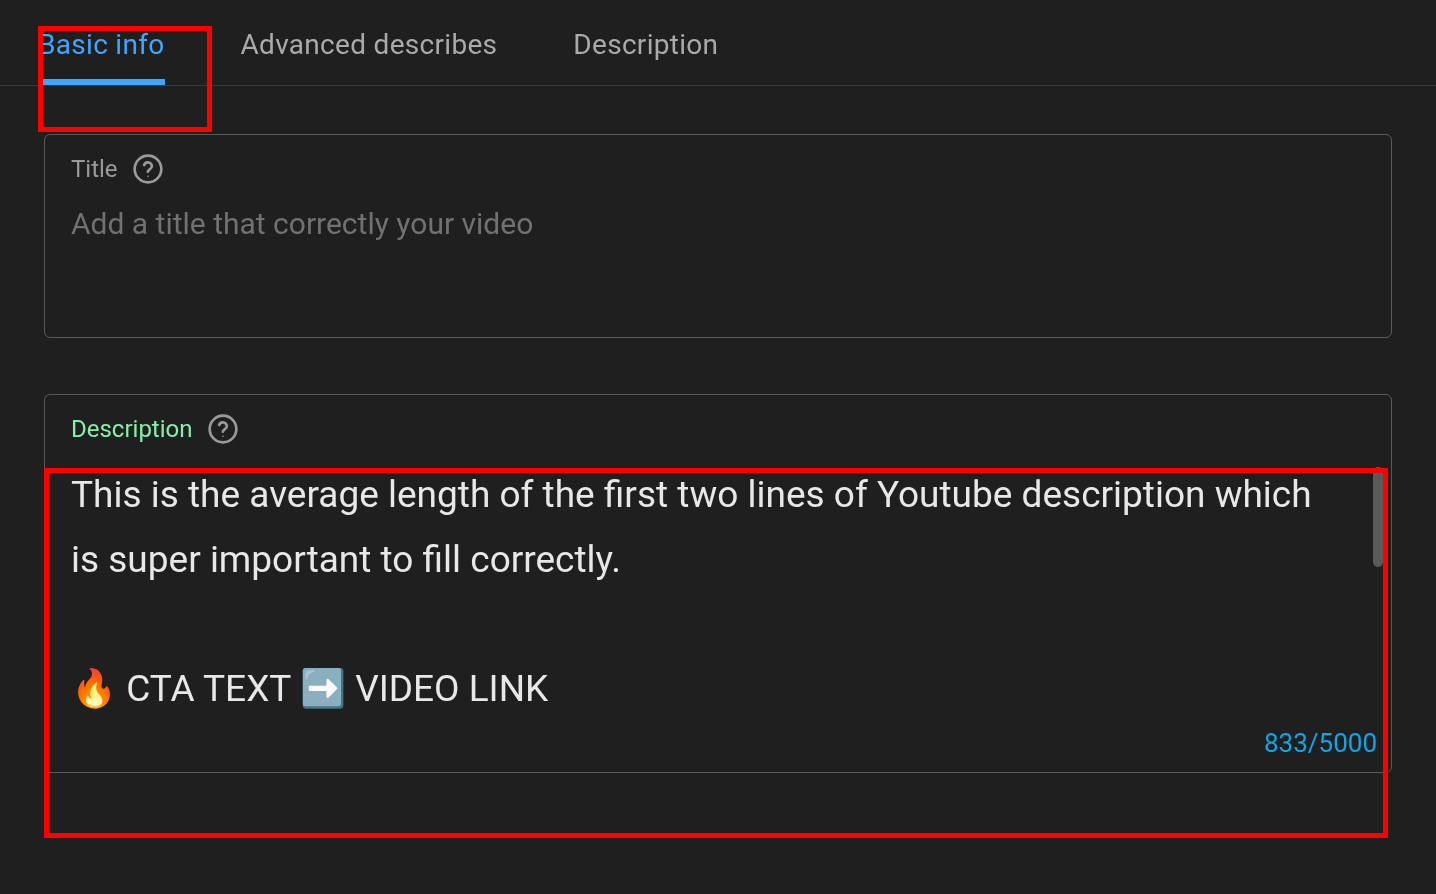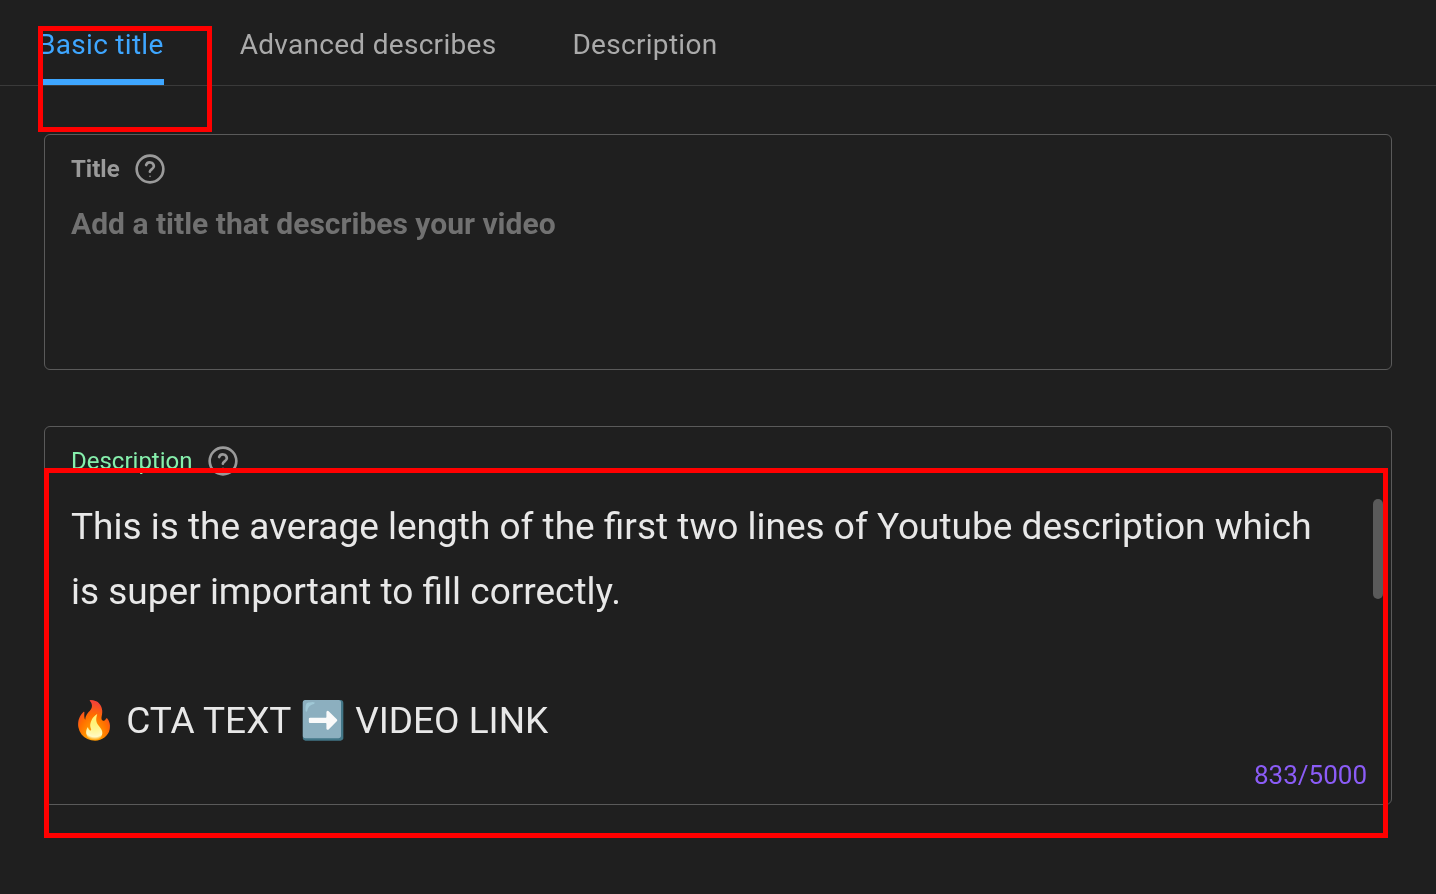--- a/index.html
+++ b/index.html
@@ -57,22 +57,21 @@
       padding: 48px 44px 0 44px;
     }
     .field-box {
       border: 1px solid #5a5a5a;
       border-radius: 6px;
       padding: 18px 26px 20px 26px;
       margin-bottom: 56px;
       position: relative;
     }
     .field-box.title-box {
-      height: 236px;
-      font-weight: bold;
+      height: 204px;
     }
     .field-box.desc-box {
       min-height: 360px;
       padding-bottom: 50px;
     }
     .field-label-row {
       display: flex;
       align-items: center;
       gap: 14px;
       margin-bottom: 18px;
@@ -104,41 +103,41 @@
     .desc-content {
       font-size: 37px;
       color: #e8e8e8;
       line-height: 1.75;
       white-space: pre-wrap;
       padding-right: 40px;
     }
     .char-counter {
       position: absolute;
       bottom: 14px;
-      right: 24px;
+      right: 14px;
       font-size: 26px;
-      color: #8b5cf6;
+      color: #0ea5e9;
       text-align: center;
     }
     .scrollbar-track {
       position: absolute;
       right: 8px;
       top: 72px;
       width: 10px;
       height: 100px;
       background-color: #5a5a5a;
       border-radius: 5px;
     }
   </style>
 </head>
 <body>
 
 <div class="tabs-container">
   <div class="tab active">
-    <span>Basic title</span>
+    <span>Basic info</span>
   </div>
   <div class="tab">
     <span>Advanced describes</span>
   </div>
   <div class="tab">
     <span>Description</span>
   </div>
 </div>
 
 <div class="content">
@@ -147,21 +146,21 @@
     <div class="field-label-row">
       <span class="field-label">Title</span>
       <span class="help-icon">
         <svg viewBox="0 0 24 24" fill="none" stroke="#9a9a9a" stroke-width="2">
           <circle cx="12" cy="12" r="10"></circle>
           <path d="M9.1 9a3 3 0 0 1 5.8 1c0 2-3 2.5-3 4" stroke-linecap="round"></path>
           <circle cx="12" cy="17.5" r="0.6" fill="#9a9a9a" stroke="none"></circle>
         </svg>
       </span>
     </div>
-    <div class="placeholder-text">Add a title that describes your video</div>
+    <div class="placeholder-text">Add a title that correctly your video</div>
   </div>
 
   <div class="field-box desc-box">
     <div class="field-label-row">
       <span class="field-label desc-label">Description</span>
       <span class="help-icon">
         <svg viewBox="0 0 24 24" fill="none" stroke="#9a9a9a" stroke-width="2">
           <circle cx="12" cy="12" r="10"></circle>
           <path d="M9.1 9a3 3 0 0 1 5.8 1c0 2-3 2.5-3 4" stroke-linecap="round"></path>
           <circle cx="12" cy="17.5" r="0.6" fill="#9a9a9a" stroke="none"></circle>

